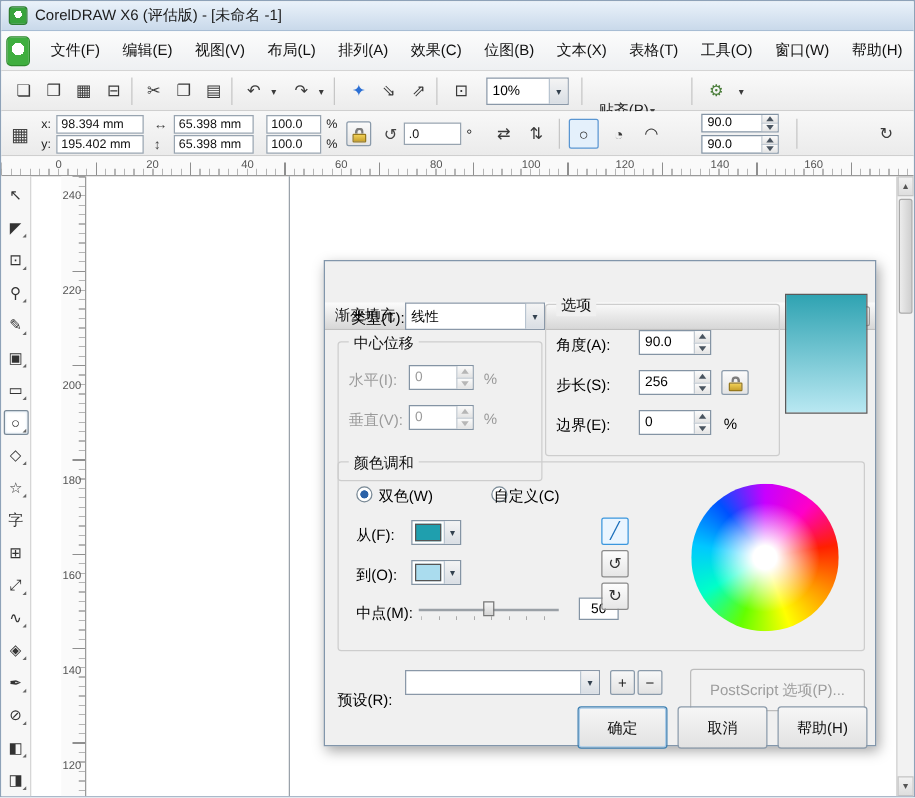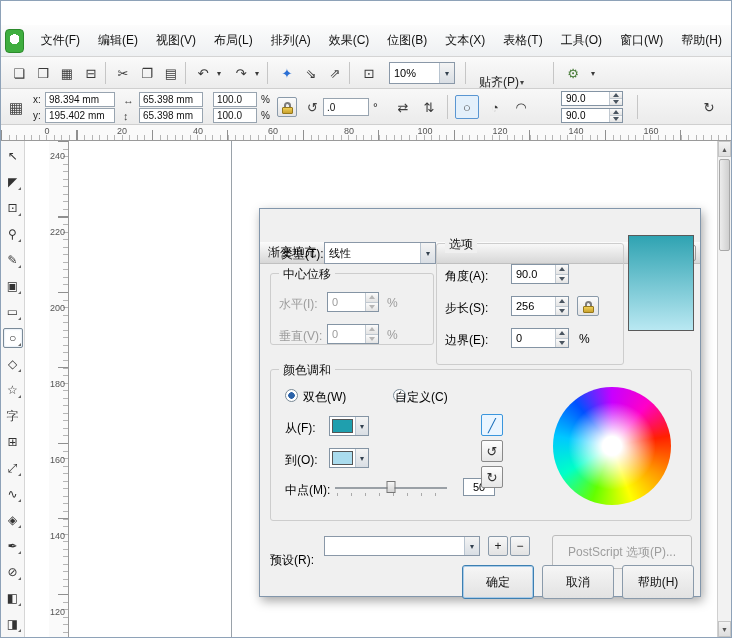--- a/index.html
+++ b/index.html
@@ -13,21 +13,21 @@
 .menubar{position:absolute;left:0;top:24px;right:0;height:32px;background:linear-gradient(#fcfcfc,#eef0f2);border-bottom:1px solid #d4d4d4;display:flex;align-items:center;}
 .applogo{width:24px;height:24px;margin:0 8px 0 4px;border-radius:4px;background:radial-gradient(circle at 50% 42%,#fff 0 5px,#3fae3f 5px);border:1px solid #2c8a2c;}
 .menu-item{font-size:12px;padding:4px 9px;color:#111;cursor:default;white-space:nowrap;}
 
 .toolbar{position:absolute;left:0;top:56px;right:0;height:32px;background:linear-gradient(#fafafa,#ececec);border-bottom:1px solid #cfcfcf;}
 .tbtn{position:absolute;top:4px;width:24px;height:24px;display:flex;align-items:center;justify-content:center;font-size:13px;color:#3a3a3a;background:transparent;border:none;border-radius:2px;}
 .tsep{position:absolute;top:5px;width:1px;height:22px;background:#c6c6c6;}
 .combo{position:absolute;background:#fff;border:1px solid #8a98a8;display:flex;align-items:center;font-size:11px;}
 .combo-val{flex:1;padding:0 4px;white-space:nowrap;overflow:hidden;}
 .arrowbox{width:15px;align-self:stretch;display:flex;align-items:center;justify-content:center;background:linear-gradient(#f4f4f4,#d9dee4);border-left:1px solid #b8c4d0;font-size:8px;color:#33414f;}
-.snapbtn{position:absolute;top:14px;height:22px;display:flex;align-items:center;gap:1px;padding:0 6px;font-size:12px;background:transparent;border:none;color:#222;}
+.snapbtn{position:absolute;top:20px;height:22px;display:flex;align-items:center;gap:1px;padding:0 6px;font-size:12px;background:transparent;border:none;color:#222;}
 .snaparrow{font-size:8px;color:#444;}
 
 .propbar{position:absolute;left:0;top:88px;right:0;height:36px;background:linear-gradient(#f8f8f8,#ebebeb);border-bottom:1px solid #cfcfcf;}
 .plabel{position:absolute;font-size:10px;color:#222;white-space:nowrap;}
 .picon{position:absolute;font-size:11px;color:#444;}
 .pfield{position:absolute;height:15px;border:1px solid #98a4b0;background:#fff;font-size:10px;padding:0 3px;color:#111;outline:none;}
 .pbtn24{position:absolute;width:24px;height:24px;display:flex;align-items:center;justify-content:center;font-size:13px;color:#3a3a3a;background:transparent;border:1px solid transparent;border-radius:2px;}
 .pbtn24.active{border:1px solid #5a96d2;background:#e4f0fb;}
 .psep{position:absolute;top:6px;width:1px;height:24px;background:#c6c6c6;}
 
@@ -91,20 +91,24 @@
 .shk{display:block;width:7px;height:5px;border:2px solid #7c7c7c;border-bottom:none;border-radius:4px 4px 0 0;margin:0 auto;}
 .bdy{display:block;width:11px;height:7px;background:linear-gradient(#f0cf56,#c9a22e);border:1px solid #96781c;border-radius:1px;}
 button{cursor:default;}
 input{outline:none;}
 </style>
 </head>
 <body>
 
 <div class="window">
 
+  <div class="titlebar">
+    <span class="win-icon"></span>
+    <span class="title-text">CorelDRAW X6 (评估版) - [未命名 -1]</span>
+  </div>
 
   <div class="menubar">
     <span class="applogo"></span>
     <span class="menu-item">文件(F)</span>
     <span class="menu-item">编辑(E)</span>
     <span class="menu-item">视图(V)</span>
     <span class="menu-item">布局(L)</span>
     <span class="menu-item">排列(A)</span>
     <span class="menu-item">效果(C)</span>
     <span class="menu-item">位图(B)</span>
@@ -351,21 +355,21 @@
           <span>✕</span>
         </button>
     </div>
 
     <span class="dlabel" style="left:21px;top:37px">类型(T):</span>
     <div class="combo" style="left:64px;top:33px;width:112px;height:22px">
       <span class="combo-val">线性</span>
       <span class="arrowbox">▾</span>
     </div>
 
-    <div class="grp" style="left:10px;top:64px;width:164px;height:72px">
+    <div class="grp" style="left:10px;top:64px;width:164px;height:112px">
       <span class="grp-legend">中心位移</span>
       <span class="dlabel dis" style="left:8px;top:22px">水平(I):</span>
       <div class="spin disabled" style="left:56px;top:18px;width:52px">
         <span class="sval">0</span>
         <span class="sarrows">
           <button class="sarrow">
               <i class="tri-up"></i>
             </button>
           <button class="sarrow">
               <i class="tri-down"></i>

